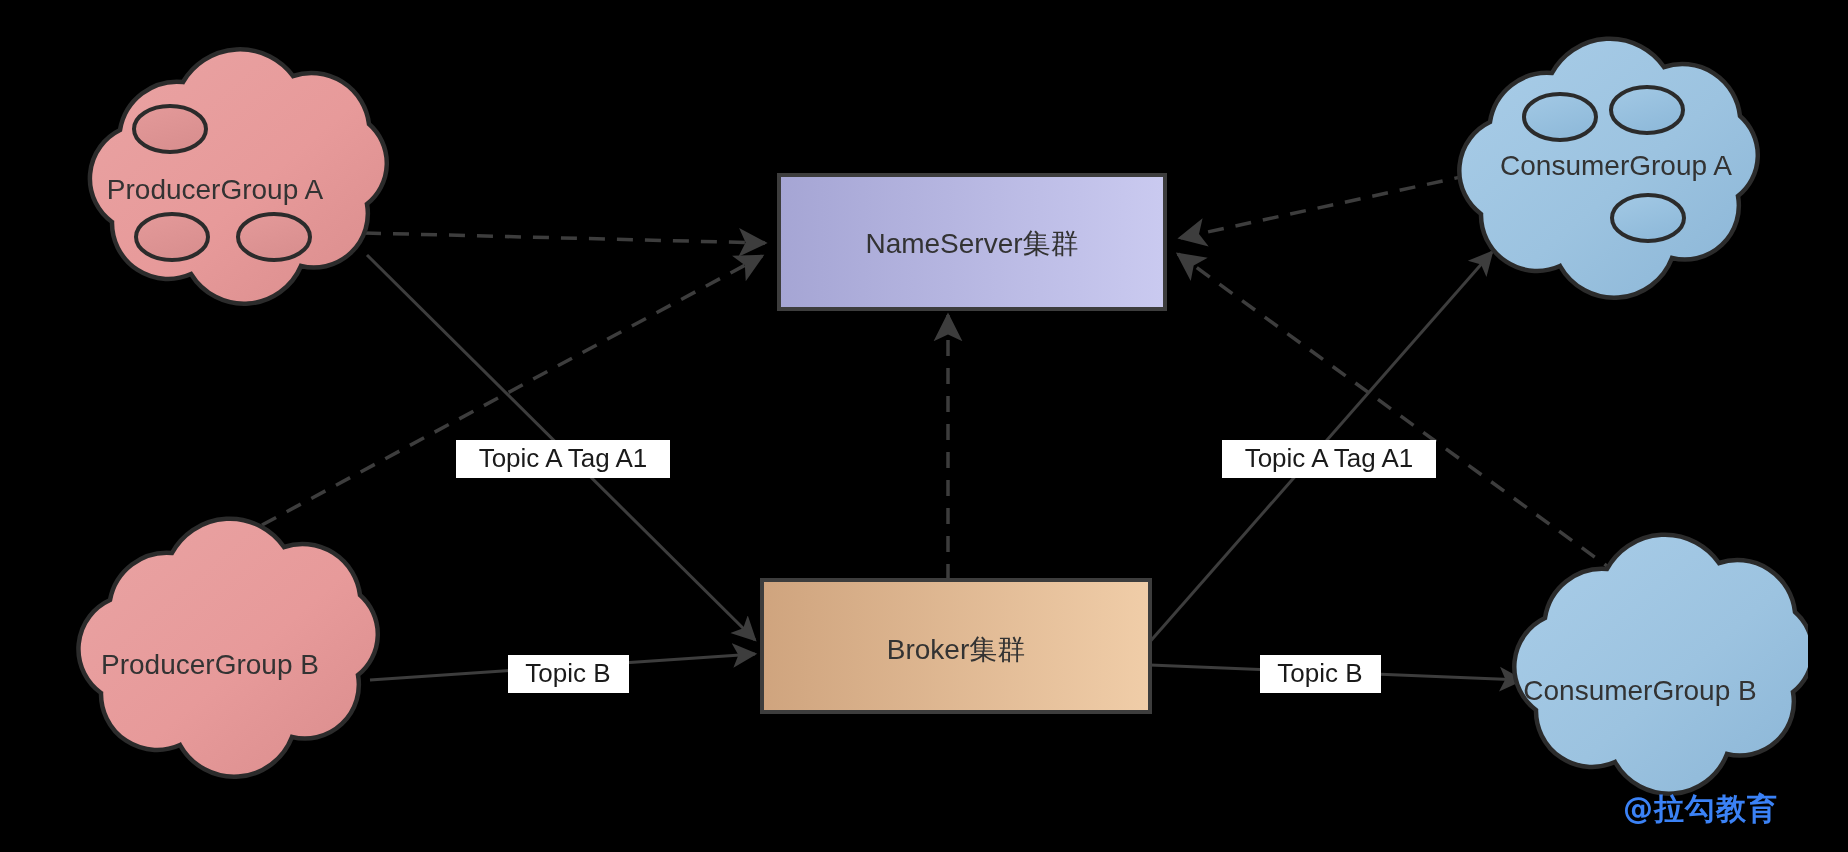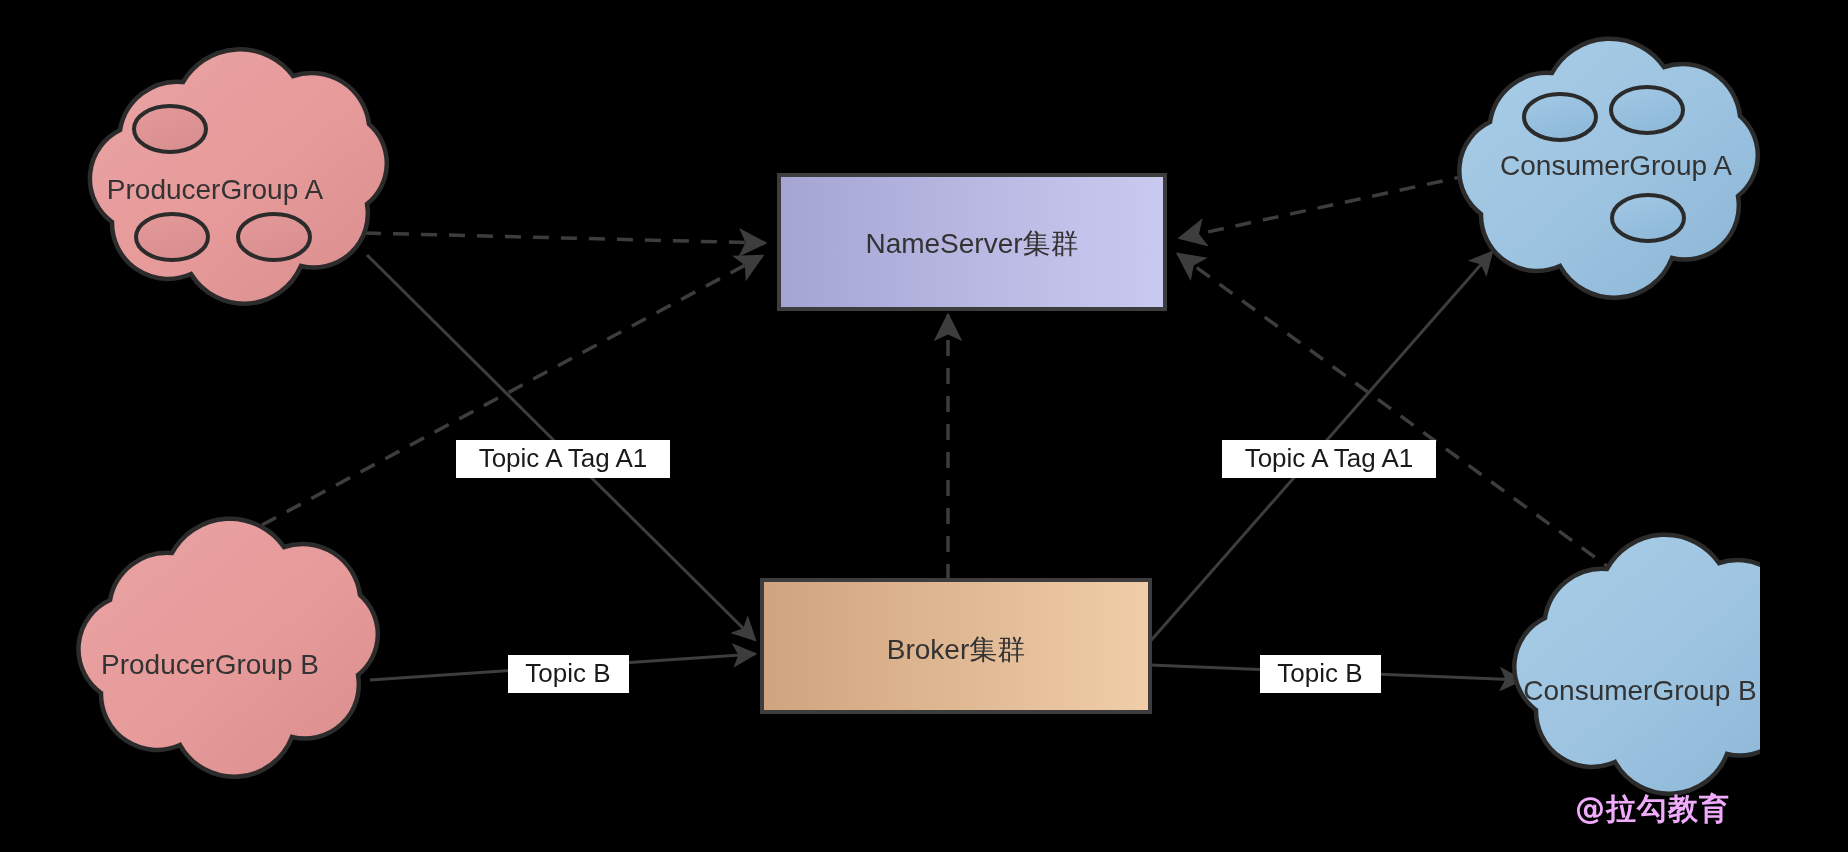--- a/index.html
+++ b/index.html
@@ -8,20 +8,21 @@
     padding: 0;
     background: #000000;
   }
   #stage {
     position: relative;
     width: 1760px;
     height: 852px;
     background: #000000;
     overflow: hidden;
     font-family: "Liberation Sans", "DejaVu Sans", sans-serif;
+    padding-left: 48px;
   }
   #diagram-svg {
     position: absolute;
     left: 0;
     top: 0;
     width: 1848px;
     height: 852px;
   }
   .node-label {
     font-family: "Liberation Sans", "DejaVu Sans", sans-serif;
@@ -63,21 +64,21 @@
     stroke: #3d3d3d;
     stroke-width: 4;
   }
   .watermark {
     position: absolute;
     right: 30px;
     bottom: 22px;
     font-family: "DejaVu Sans", sans-serif;
     font-size: 30px;
     font-weight: bold;
-    color: #f0abfc;
+    color: #3b82f6;
     text-shadow: 0 1px 3px rgba(0,0,0,0.75);
     letter-spacing: 1px;
     pointer-events: none;
   }
 </style>
 </head>
 <body>
 
 <div id="stage">
 

